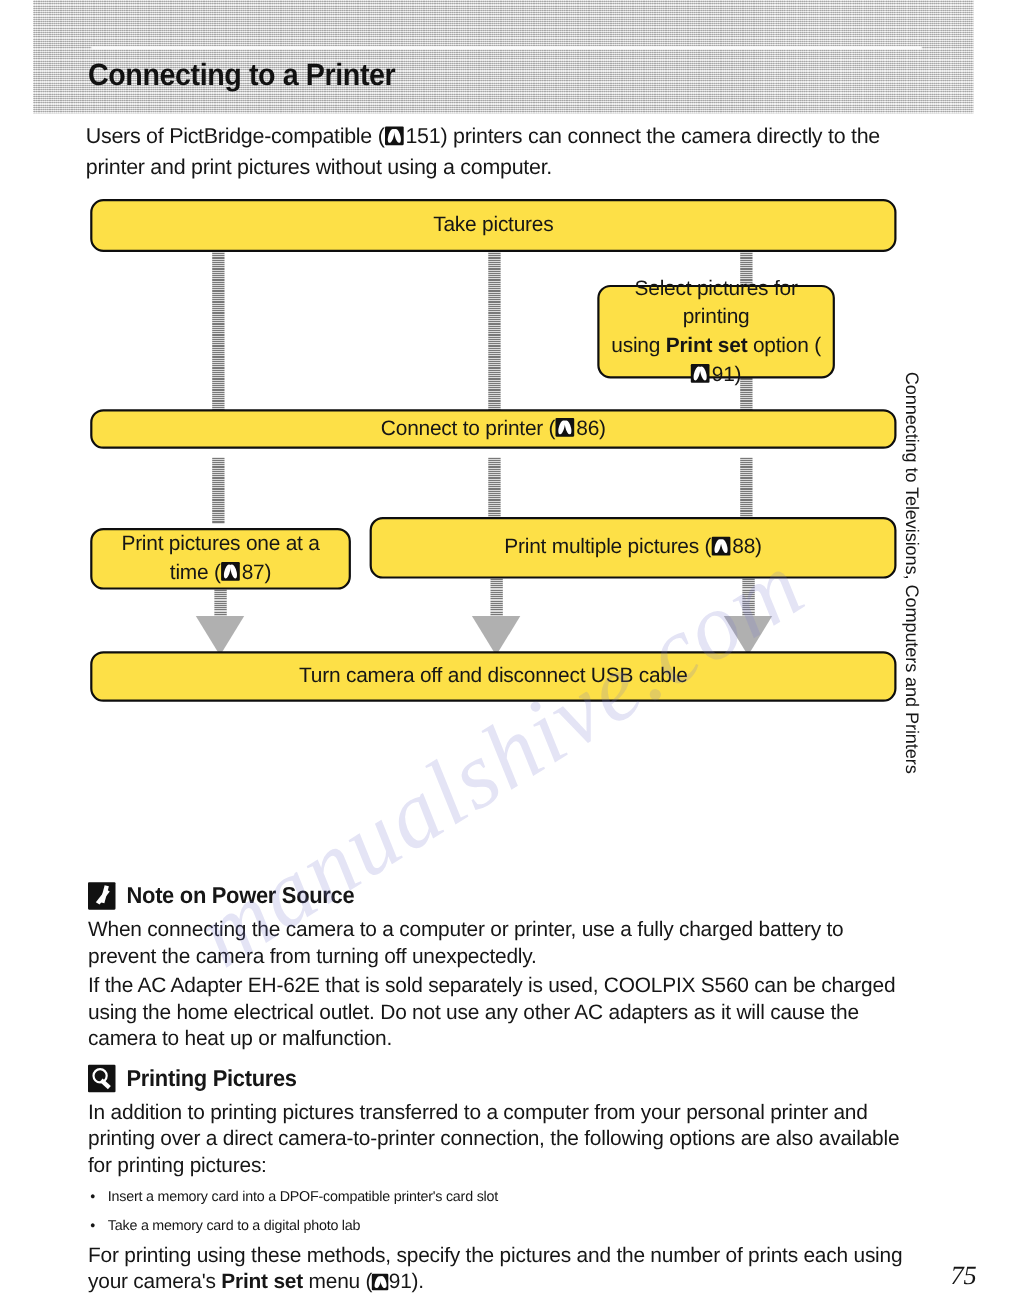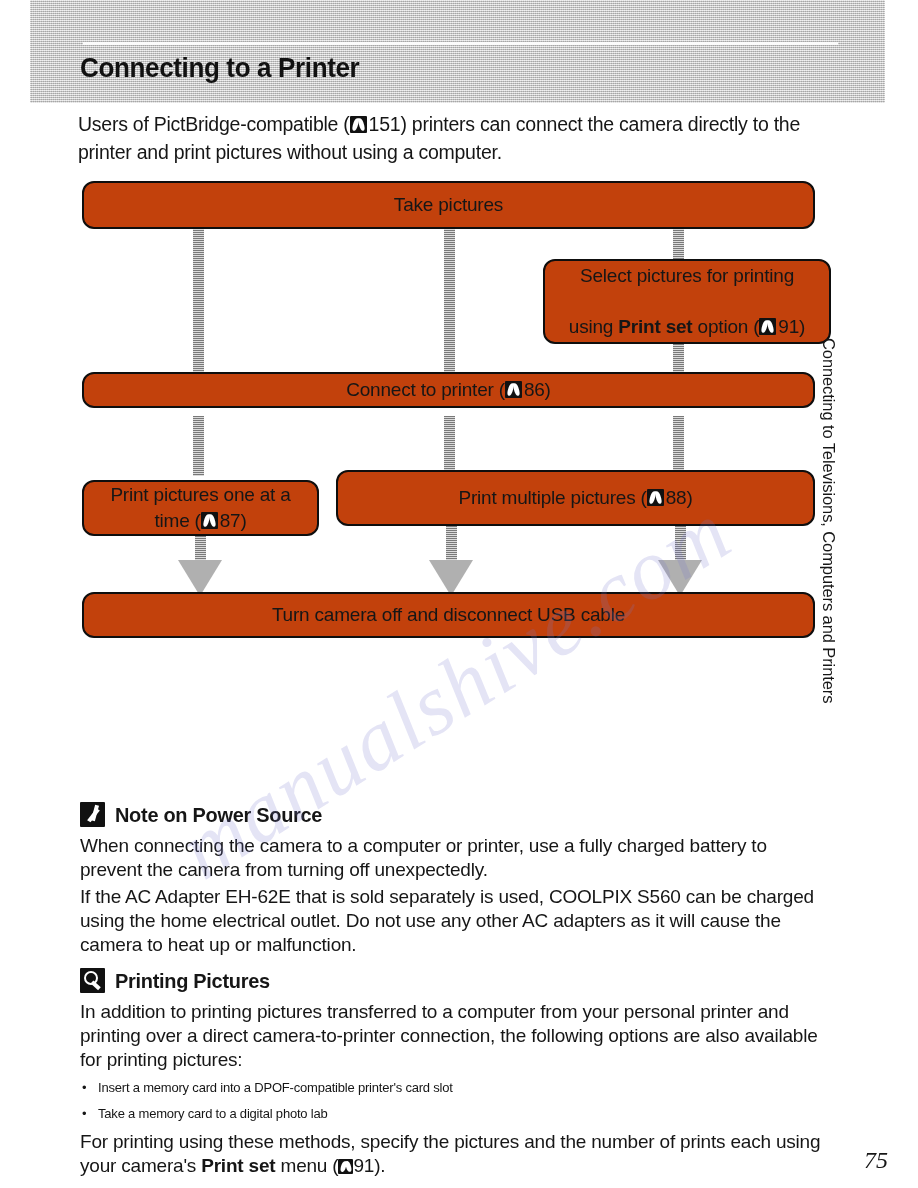--- a/index.html
+++ b/index.html
@@ -118,21 +118,21 @@
     position: absolute;
     left: 0; top: 0;
     width: 918px; height: 700px;
     z-index: 3;
   }
   .fbox {
     position: absolute;
     box-sizing: border-box;
     border: 2.5px solid #0e0e0e;
     border-radius: 12px;
-    background: #c2410c;
+    background: #fde047;
     display: flex;
     align-items: center;
     justify-content: center;
     text-align: center;
     font-size: 19px;
     line-height: 26px;
     letter-spacing: -0.2px;
     z-index: 4;
     padding: 2px 10px;
   }
@@ -327,21 +327,21 @@
   </div>
   <div class="arrow" style="left:658px; top:518px; height:78px;">
     <div class="shaft" style="height:44px;"></div>
     <div class="head" style="top:42px;"></div>
   </div>
 
   <div class="fbox" style="left:82px; top:181px; width:733px; height:48px;">
     <span>Take pictures</span>
   </div>
 
-  <div class="fbox" style="left:543px; top:259px; width:288px; height:85px; flex-direction:column;justify-content:space-between;">
+  <div class="fbox" style="left:543px; top:259px; width:216px; height:85px; flex-direction:column;">
     <span>Select pictures for printing</span>
     <span>
       <span>using </span><b>Print set</b><span> option (</span><span class="pgref"></span><span>91</span><span>)</span>
     </span>
   </div>
 
   <div class="fbox" style="left:82px; top:372px; width:733px; height:36px;">
     <span>
       <span>Connect to printer (</span><span class="pgref"></span><span>86</span><span>)</span>
     </span>

